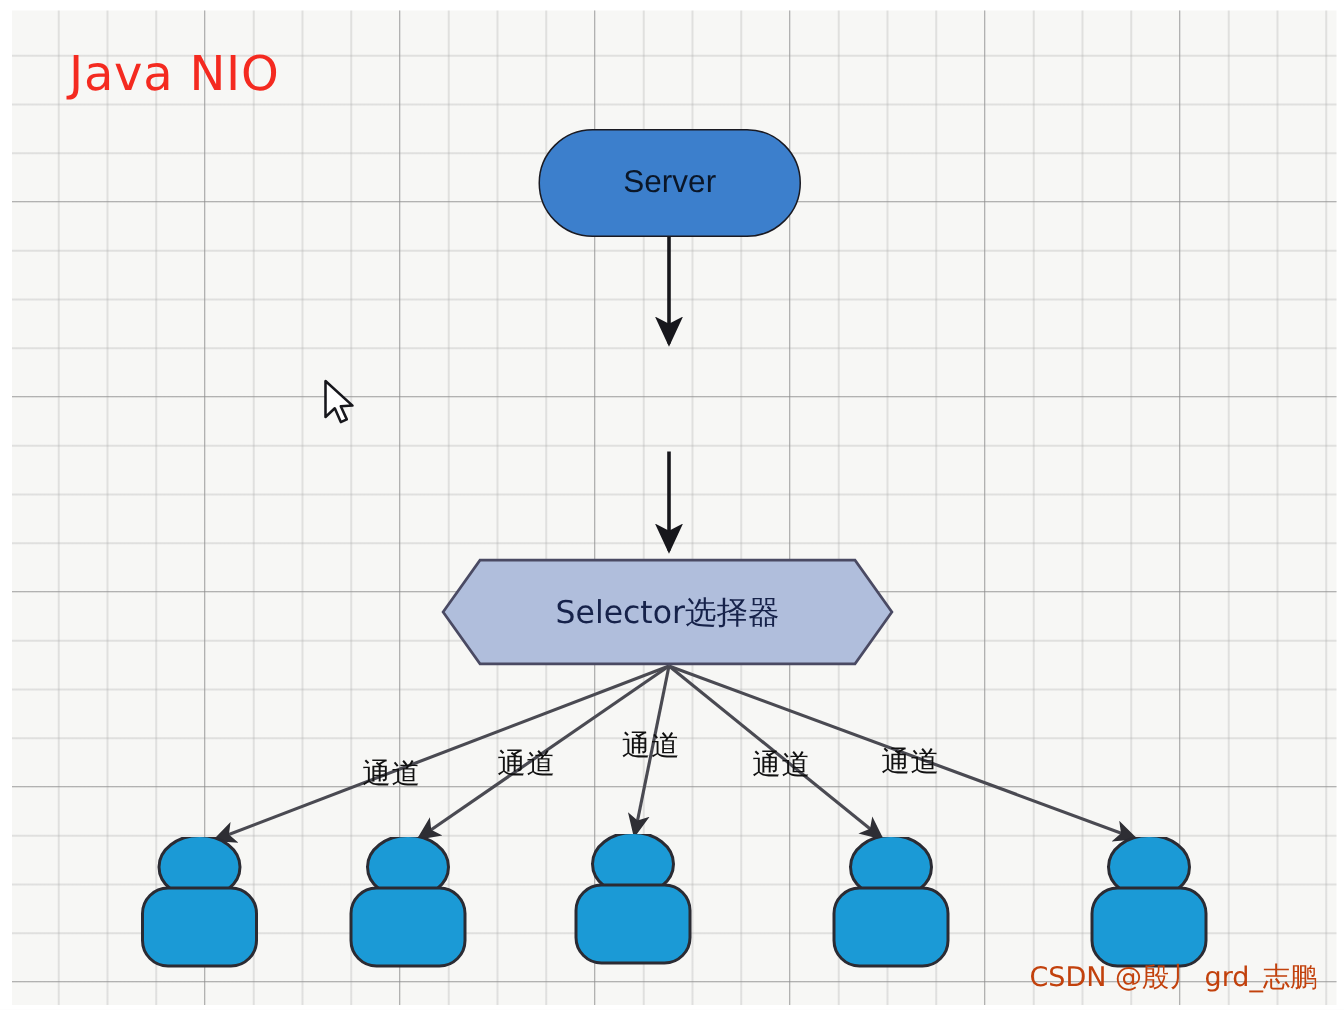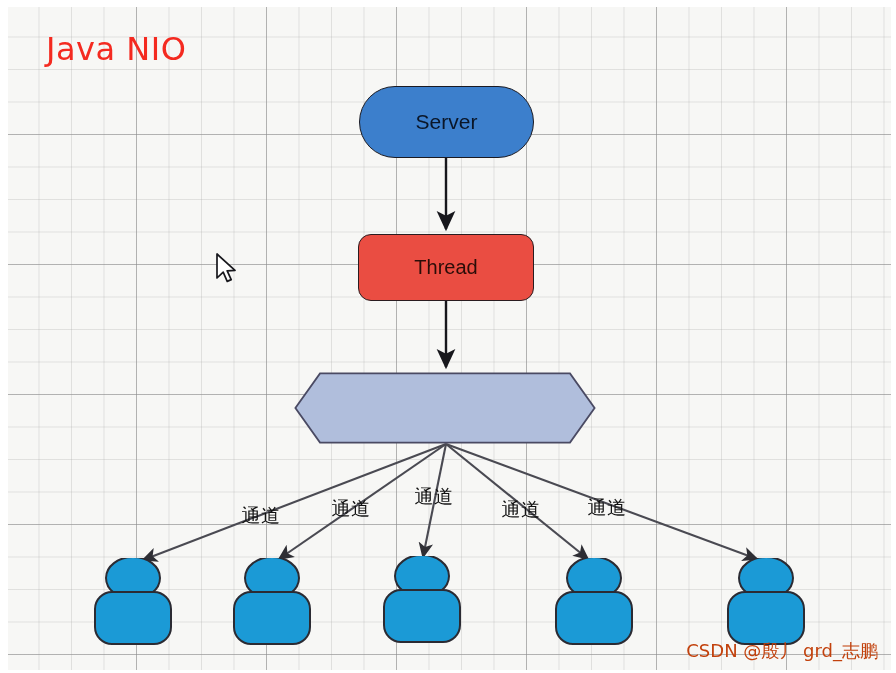--- a/index.html
+++ b/index.html
@@ -152,27 +152,27 @@
     <line x1="446" y1="444" x2="588" y2="559" stroke="#4a4a52" stroke-width="2.1" marker-end="url(#arrowhead-sm)"></line>
     <line x1="446" y1="444" x2="757" y2="559" stroke="#4a4a52" stroke-width="2.1" marker-end="url(#arrowhead-sm)"></line>
   </svg>
 
   <div id="title">Java NIO</div>
 
   <div class="node" id="server-node">
     <span>Server</span>
   </div>
 
-  <div class="node" id="thread-node">
-    <span>Thread</span>
-  </div>
 
   <svg id="selector-shape" class="" width="302" height="72" viewBox="0 0 302 72">
     <polygon points="26,1.4 276,1.4 300.6,36 276,70.6 26,70.6 1.4,36" fill="#b0bedc" stroke="#4a4a63" stroke-width="1.8"></polygon>
   </svg>
+  <div class="node" id="selector-node">
+    <span>Selector选择器</span>
+  </div>
 
   <div class="channel-label" style="left:261px; top:516px;">通道</div>
   <div class="channel-label" style="left:351px; top:509px;">通道</div>
   <div class="channel-label" style="left:434px; top:497px;">通道</div>
   <div class="channel-label" style="left:521px; top:510px;">通道</div>
   <div class="channel-label" style="left:607px; top:508px;">通道</div>
 
   <svg class="person" style="left:133px; top:558px;" width="90" height="90" viewBox="0 0 90 90">
     <ellipse cx="45" cy="20" rx="27" ry="21" fill="#1b9ad6" stroke="#2b2b33" stroke-width="2"></ellipse>
     <rect x="7" y="34" width="76" height="52" rx="17" ry="17" fill="#1b9ad6" stroke="#2b2b33" stroke-width="2"></rect>

